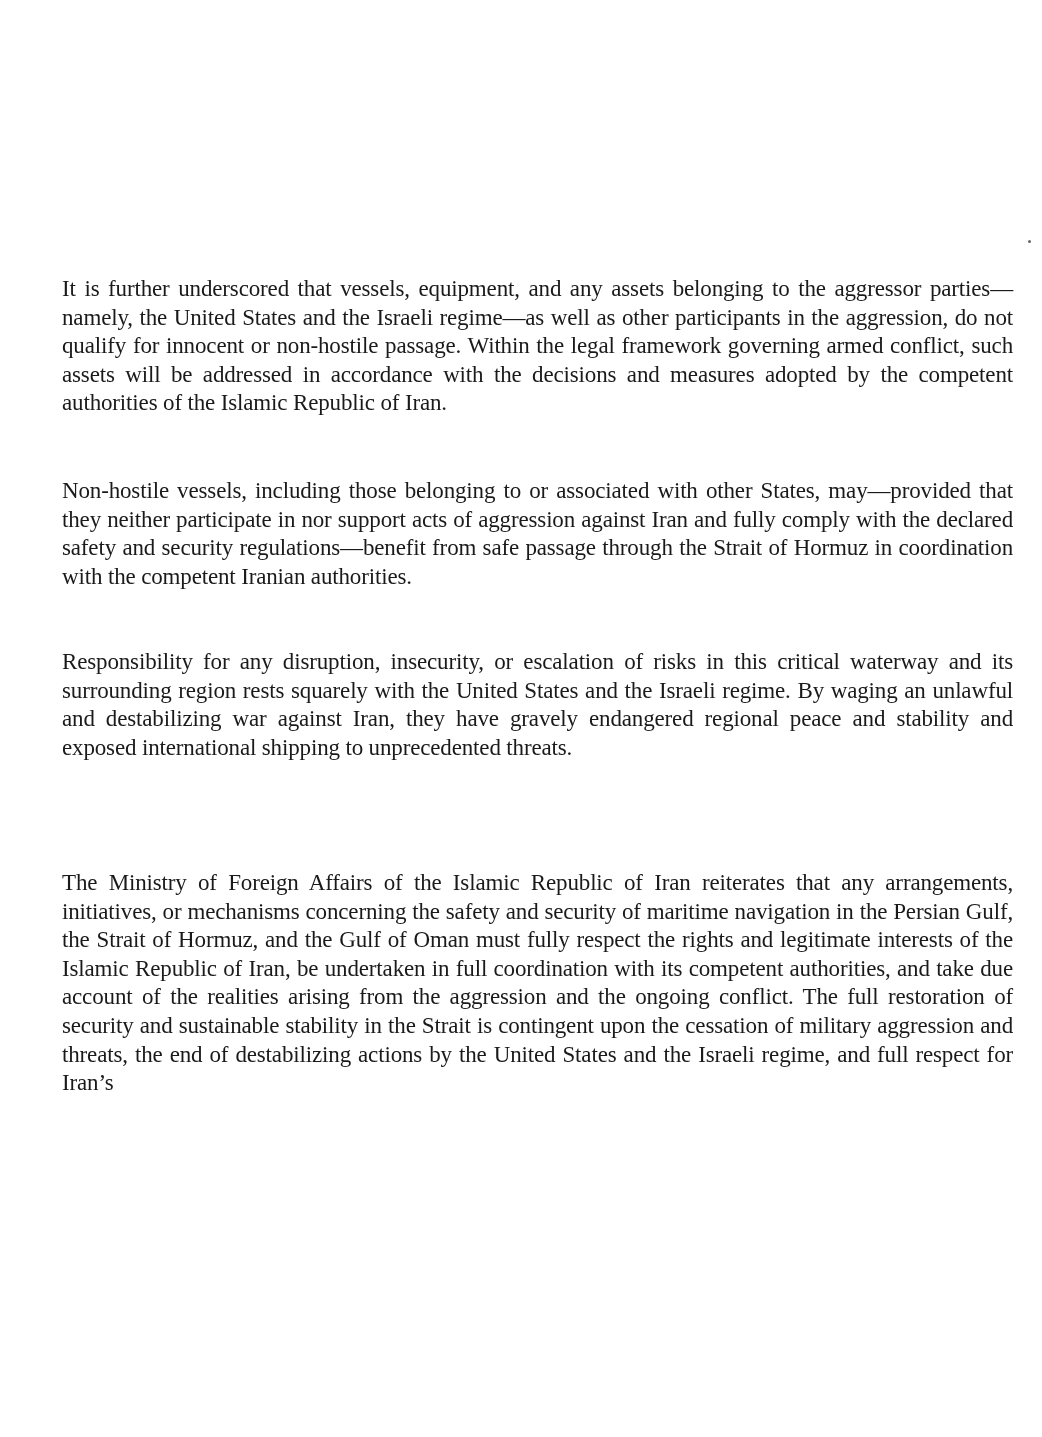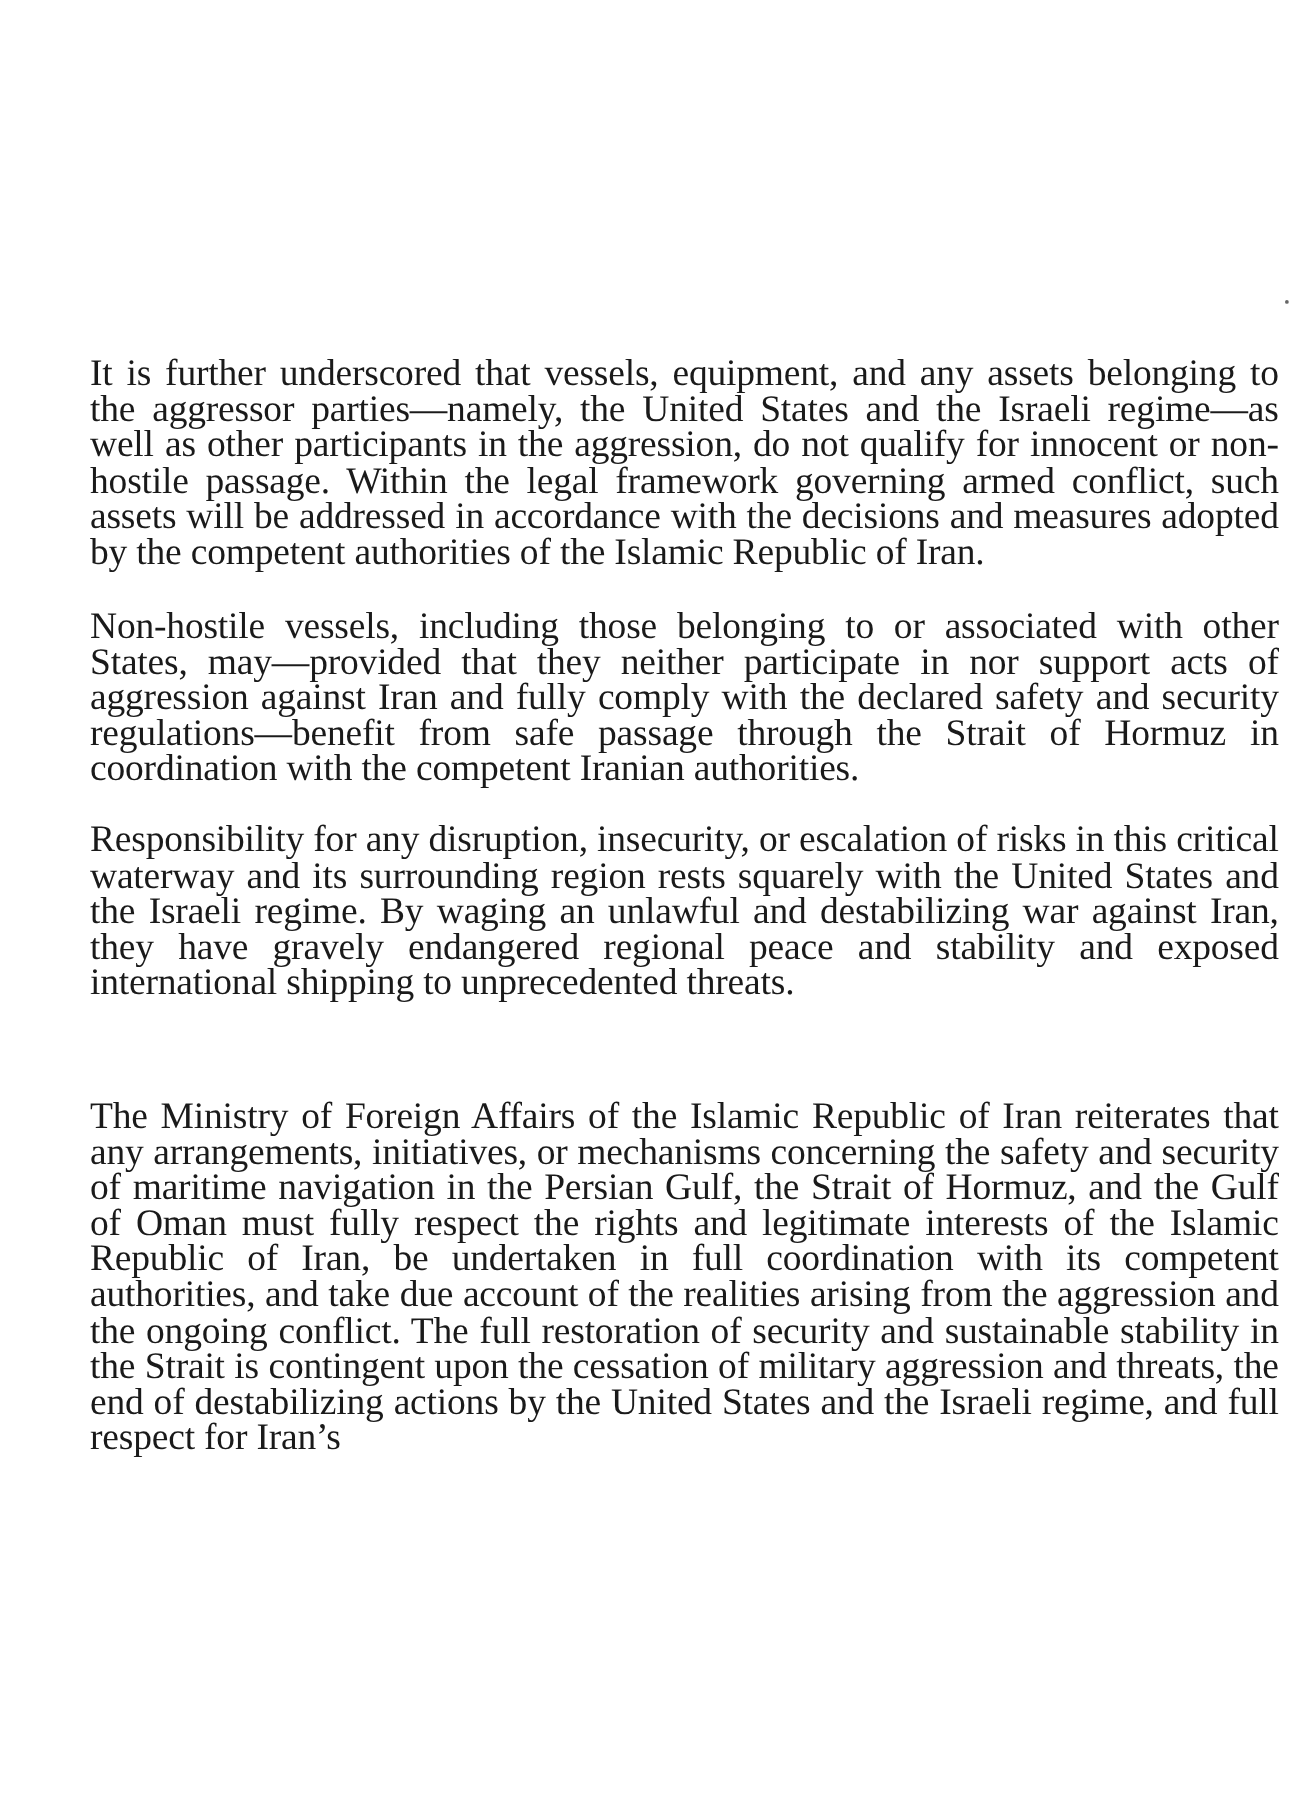--- a/index.html
+++ b/index.html
@@ -28,24 +28,24 @@
       top: 240px;
       width: 3px;
       height: 3px;
       border-radius: 50%;
       background: #666;
     }
     .para {
       position: absolute;
       left: 62px;
       width: 951px;
-      font-size: 30px;
+      font-size: 23px;
       line-height: 28.6px;
       text-align: justify;
-      margin: 10px;
+      margin: 0;
       letter-spacing: -0.15px;
     }
     #p1 { top: 275px; }
     #p2 { top: 477px; }
     #p3 { top: 648px; }
     #p4 { top: 869px; }
   </style>
 </head>
 <body>
 

